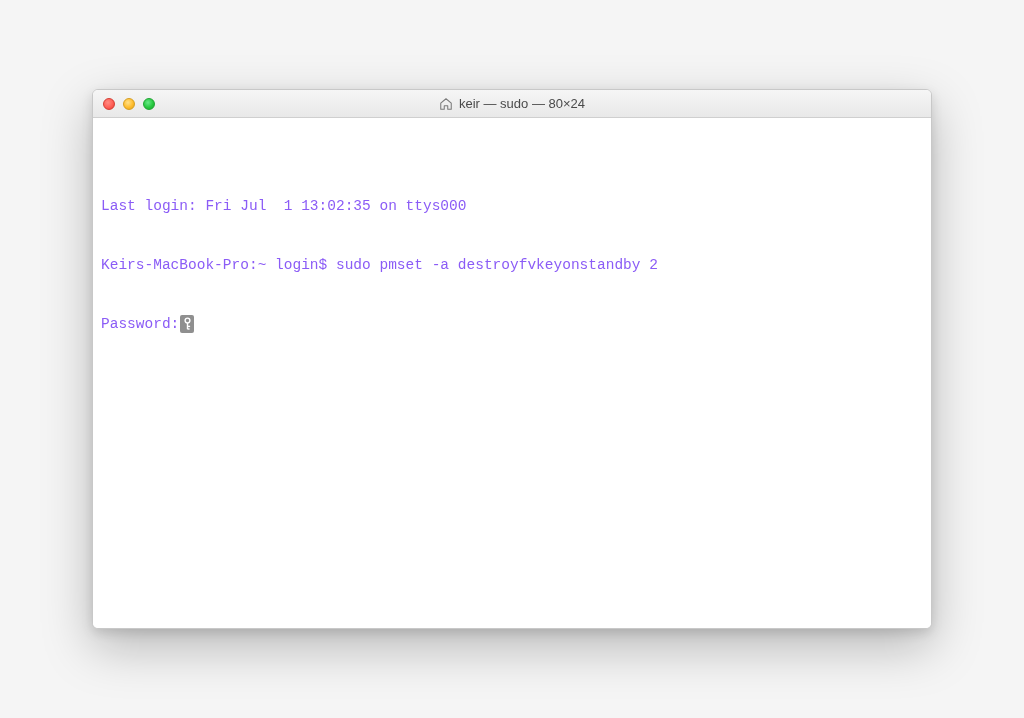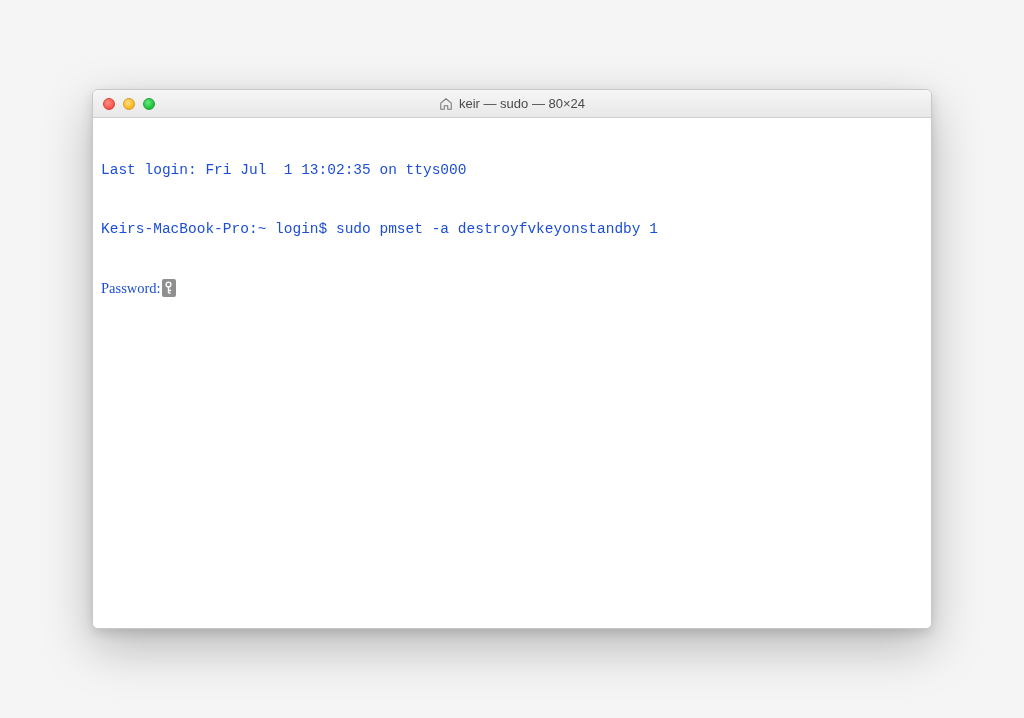--- a/index.html
+++ b/index.html
@@ -70,35 +70,35 @@
     }
     .title-icon svg {
       display: block;
     }
     .terminal-body {
       flex: 1;
       background: #ffffff;
       padding: 4px 8px;
       font-family: "Menlo", "Monaco", "Courier New", monospace;
       font-size: 14.5px;
-      color: #1d4ed8;
+      color: #8b5cf6;
       line-height: 1.35;
       white-space: pre;
       overflow: hidden;
+      margin-top: 36px;
     }
     .line {
       display: block;
     }
     .prompt-line {
       display: block;
     }
     .password-line {
       display: flex;
       align-items: center;
-      font-family: Liberation Serif, serif;
     }
     .key-icon {
       display: inline-flex;
       align-items: center;
       justify-content: center;
       width: 14px;
       height: 18px;
       background: #8f8f8f;
       border-radius: 2px;
       margin-left: 1px;
@@ -123,21 +123,21 @@
         <svg width="14" height="14" viewBox="0 0 16 16">
           <path d="M8 2 L14 7 L14 14 L10 14 L10 10 L6 10 L6 14 L2 14 L2 7 Z" fill="none" stroke="#7a7a7a" stroke-width="1.2" stroke-linejoin="round"></path>
         </svg>
       </span>
       <span>keir — sudo — 80×24</span>
     </div>
   </div>
 
   <div class="terminal-body">
     <span class="line">Last login: Fri Jul  1 13:02:35 on ttys000</span>
-    <span class="prompt-line"><span>Keirs-MacBook-Pro:~ login$ </span><span>sudo pmset -a destroyfvkeyonstandby 1</span></span>
+    <span class="prompt-line"><span>Keirs-MacBook-Pro:~ login$ </span><span>sudo pmset -a destroyfvkeyonstandby 2</span></span>
     <span class="password-line">
       <span>Password:</span>
       <span class="key-icon">
         <svg width="9" height="14" viewBox="0 0 9 14">
           <circle cx="4.5" cy="3.5" r="2.4" fill="none" stroke="#ffffff" stroke-width="1.4"></circle>
           <line x1="4.5" y1="5.9" x2="4.5" y2="12.2" stroke="#ffffff" stroke-width="1.4"></line>
           <line x1="4.5" y1="9.4" x2="7.1" y2="9.4" stroke="#ffffff" stroke-width="1.4"></line>
           <line x1="4.5" y1="12.0" x2="6.6" y2="12.0" stroke="#ffffff" stroke-width="1.4"></line>
         </svg>
       </span>

